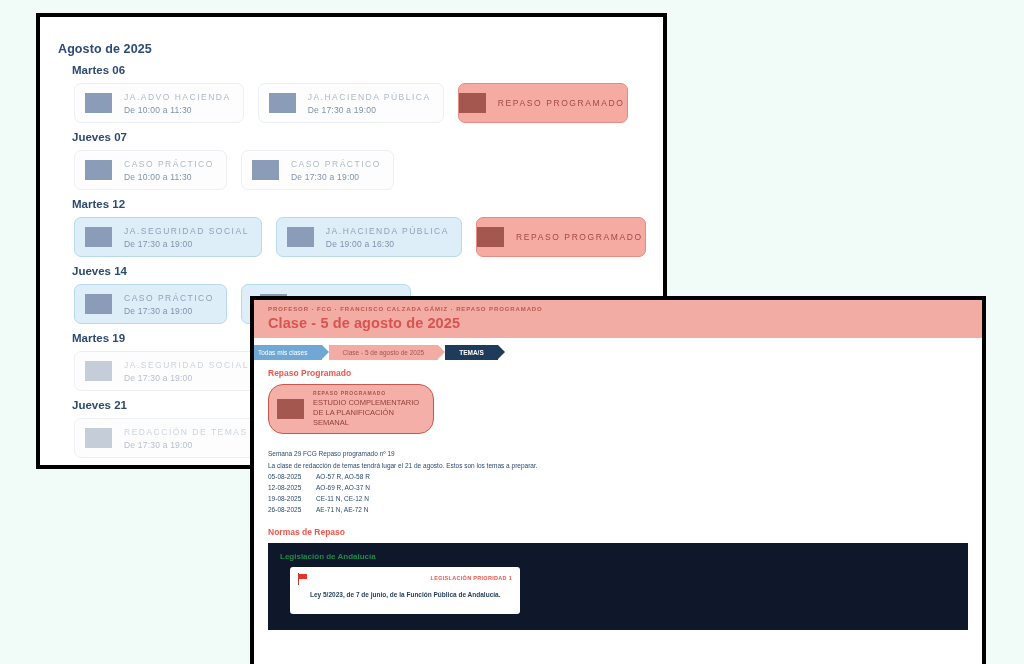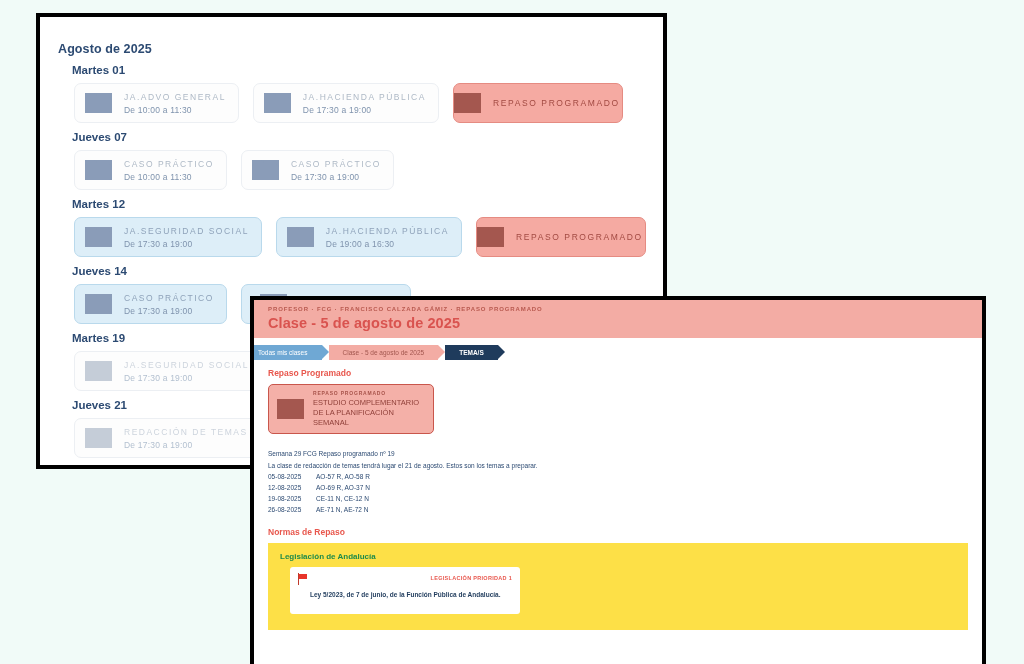--- a/index.html
+++ b/index.html
@@ -168,21 +168,21 @@
   .section-head {
     color: #e8574d;
     font-size: 8.5px;
     font-weight: bold;
     margin-bottom: 6px;
   }
   .repaso-card {
     width: 166px;
     background: #f4b0a8;
     border: 1px solid #c9564c;
-    border-radius: 5px;
+    border-radius: 15px;
     display: flex;
     align-items: center;
     gap: 9px;
     padding: 5px 8px;
     box-sizing: border-box;
   }
   .repaso-texts { display: flex; flex-direction: column; }
   .repaso-eyebrow {
     font-size: 5px;
     letter-spacing: .8px;
@@ -200,21 +200,21 @@
   .comment-line {
     font-size: 6.5px;
     color: #2c4a72;
     line-height: 1.72;
     white-space: nowrap;
   }
   .comment-line .dt { display: inline-block; width: 48px; }
 
   .normas { margin-top: 12px; }
   .normas-panel {
-    background: #fde047;
+    background: #0f172a;
     padding: 9px 12px 16px 12px;
     margin-top: 5px;
   }
   .normas-group-title {
     color: #1e8a4a;
     font-size: 8px;
     font-weight: bold;
     margin-bottom: 6px;
   }
   .norma-item {
@@ -247,26 +247,26 @@
 </head>
 <body>
 
 <div id="root">
 
   <div class="calendar-window">
     <div class="cal-inner">
       <div class="month-title">Agosto de 2025</div>
       <div id="day-groups">
           <div class="day-group">
-            <div class="day-title">Martes 01</div>
+            <div class="day-title">Martes 06</div>
             <div class="cards-row">
               <div class="card neutral">
                 <span class="folder grey"></span>
                 <span class="card-texts">
-                  <span class="card-title">JA.ADVO GENERAL</span>
+                  <span class="card-title">JA.ADVO HACIENDA</span>
                   <span class="card-sub">De 10:00 a 11:30</span>
                 </span>
               </div>
               <div class="card neutral">
                 <span class="folder grey"></span>
                 <span class="card-texts">
                   <span class="card-title">JA.HACIENDA PÚBLICA</span>
                   <span class="card-sub">De 17:30 a 19:00</span>
                 </span>
               </div>

